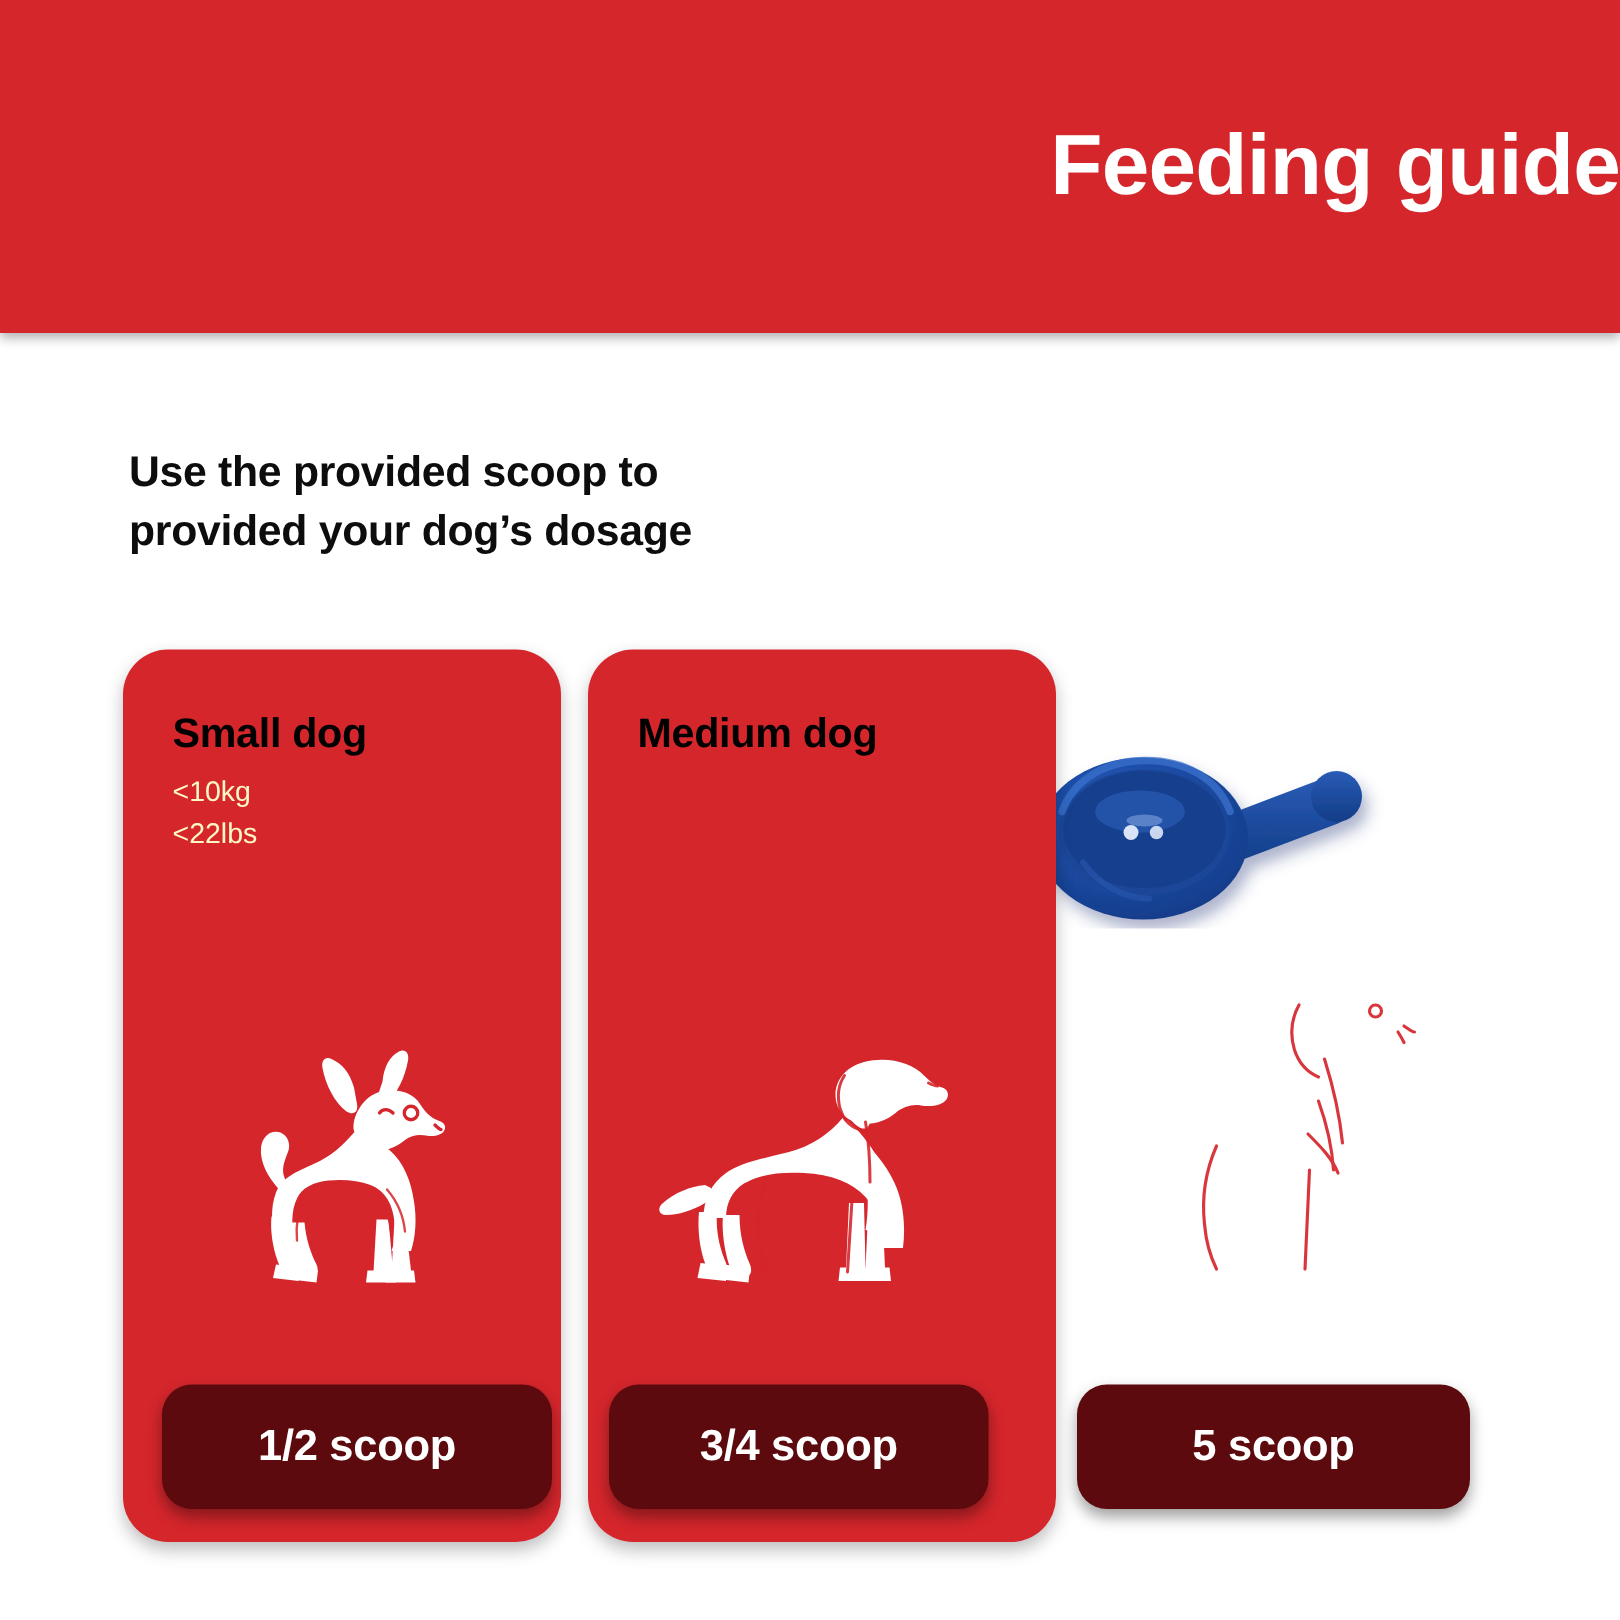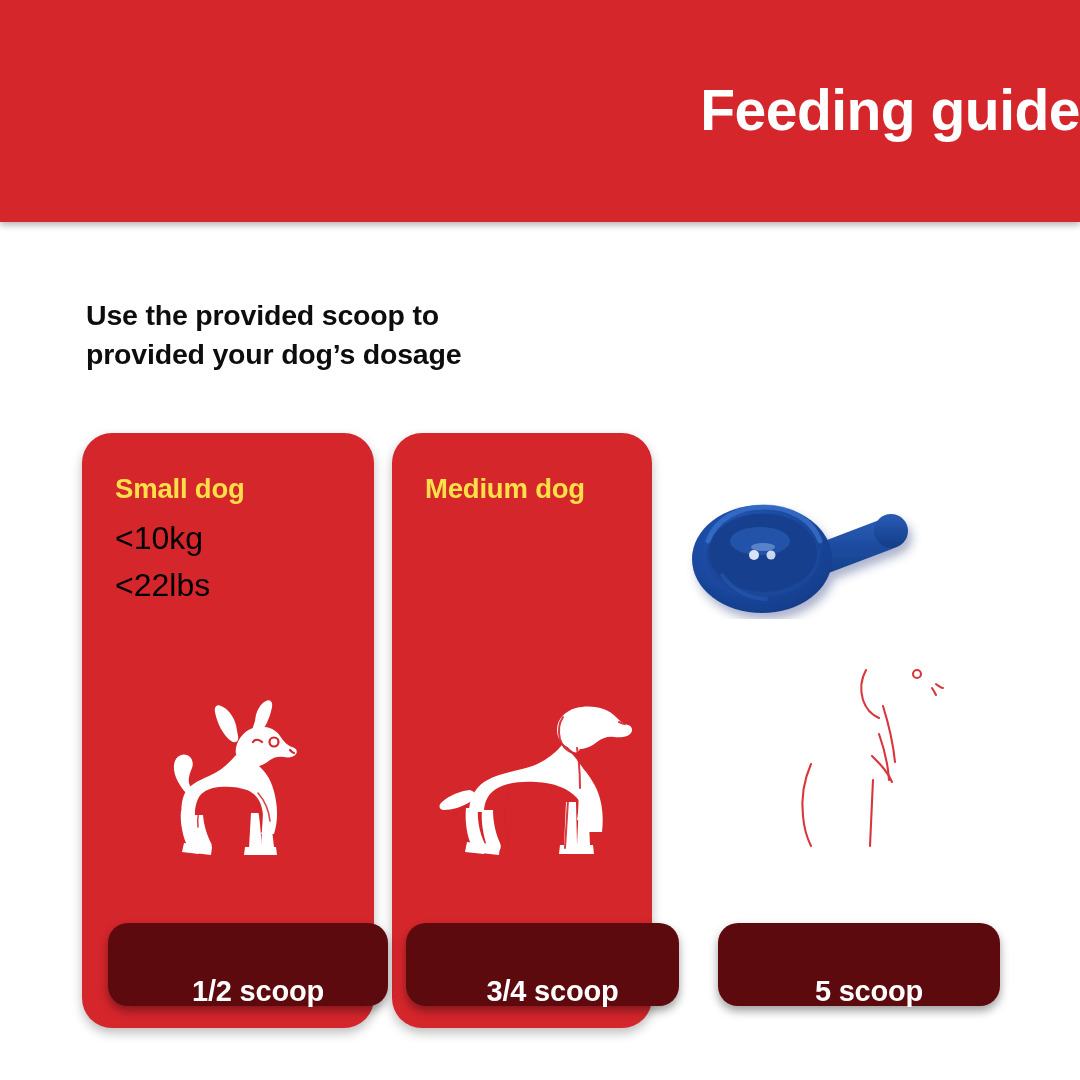--- a/index.html
+++ b/index.html
@@ -80,40 +80,40 @@
   }
   .dog-card {
     position: absolute;
     top: 0;
     height: 595px;
     background: #D5262C;
     border-radius: 30px;
     box-shadow: 0 5px 11px rgba(0,0,0,0.26);
   }
   #card-small  { left: 82px;  width: 292px; }
-  #card-medium { left: 392px; width: 260px; }
+  #card-medium { left: 392px; width: 312px; }
   #card-large  { left: 705px; width: 292px; }
 
   .card-heading {
     position: absolute;
     left: 33px;
     top: 42px;
-    color: #fde047;
+    color: #000000;
     font-size: 27.5px;
     font-weight: bold;
     letter-spacing: -0.2px;
     line-height: 1;
     white-space: nowrap;
   }
   .card-weights {
     position: absolute;
     left: 33px;
     top: 82px;
-    color: #000000;
-    font-size: 32px;
+    color: #fef9c3;
+    font-size: 19px;
     font-weight: normal;
     line-height: 1.48;
     letter-spacing: 0px;
     white-space: nowrap;
   }
   .card-weights span { display: block; }
 
   
   .dog-art {
     position: absolute;
@@ -129,24 +129,23 @@
   .dog-art svg { display: block; }
 
   
   .scoop-badge {
     position: absolute;
     height: 83px;
     background: #5C0A0D;
     border-radius: 20px;
     box-shadow: 0 5px 10px rgba(0,0,0,0.38);
     display: flex;
-    align-items: flex-end;
+    align-items: center;
     justify-content: center;
     z-index: 6;
-    padding-left: 20px;
   }
   .scoop-badge-label {
     color: #ffffff;
     font-size: 29px;
     font-weight: bold;
     letter-spacing: -0.2px;
     line-height: 1;
   }
   #badge-small  { left: 108px; top: 923px; width: 260px; }
   #badge-medium { left: 406px; top: 923px; width: 253px; }

